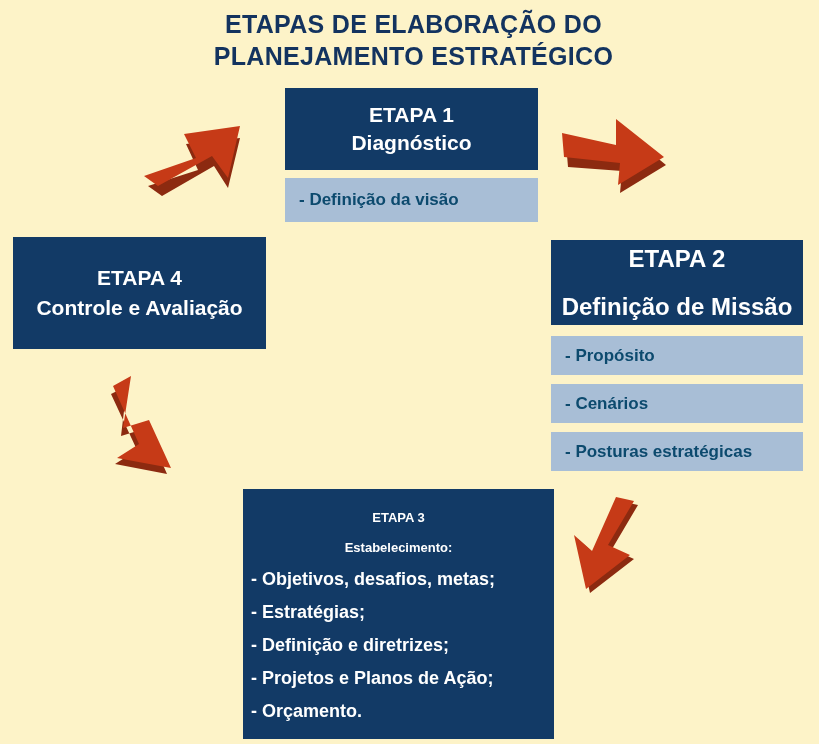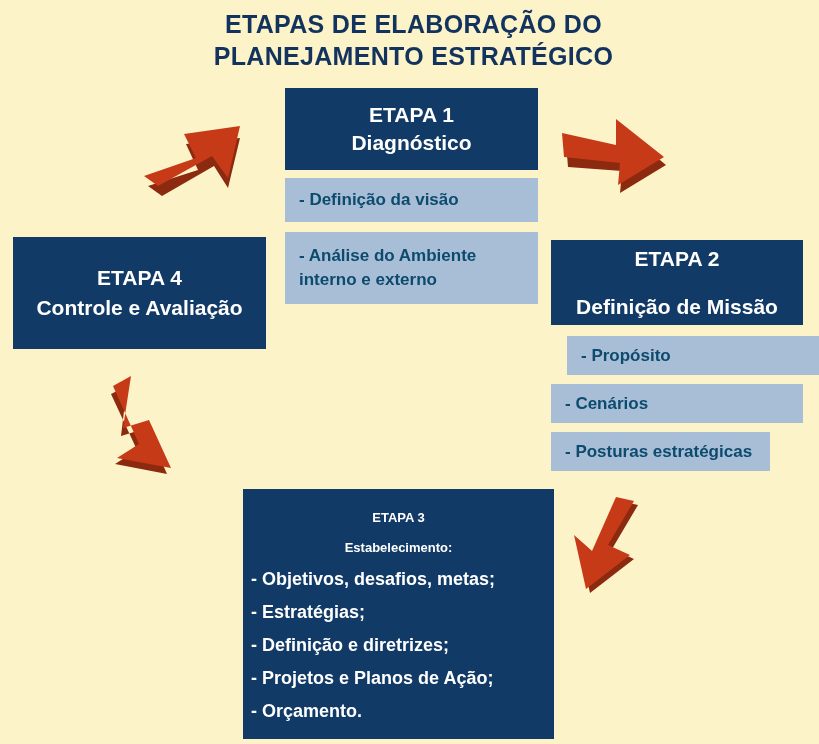--- a/index.html
+++ b/index.html
@@ -65,25 +65,25 @@
   #stage1 {
     left: 285px; top: 88px; width: 253px; height: 82px;
     font-size: 21px; line-height: 28px;
   }
   #stage1-sub1 { left: 285px; top: 178px; width: 253px; height: 44px; }
   #stage1-sub2 { left: 285px; top: 232px; width: 253px; height: 72px; }
 
   
   #stage2 {
     left: 551px; top: 240px; width: 252px; height: 85px;
-    font-size: 21px; line-height: 28px; gap: 20px;
+    font-size: 24px; line-height: 28px; gap: 20px;
   }
-  #stage2-sub1 { left: 551px; top: 336px; width: 252px; height: 39px; margin-left: 16px; }
+  #stage2-sub1 { left: 551px; top: 336px; width: 252px; height: 39px; }
   #stage2-sub2 { left: 551px; top: 384px; width: 252px; height: 39px; }
-  #stage2-sub3 { left: 551px; top: 432px; width: 219px; height: 39px; }
+  #stage2-sub3 { left: 551px; top: 432px; width: 252px; height: 39px; }
 
   
   #stage3 {
     left: 243px; top: 489px; width: 311px; height: 250px;
     font-size: 18px; line-height: 33px;
     justify-content: flex-start;
     padding-top: 14px;
     align-items: stretch;
   }
   #stage3 .head {
@@ -142,23 +142,20 @@
     </g>
   </svg>
 
   <div class="box" id="stage1">
     <span class="line">ETAPA 1</span>
     <span class="line">Diagnóstico</span>
   </div>
   <div class="subbox" id="stage1-sub1">
     <span>- Definição da visão</span>
   </div>
-  <div class="subbox" id="stage1-sub2">
-    <span>- Análise do Ambiente interno e externo</span>
-  </div>
 
   <div class="box" id="stage2">
     <span class="line">ETAPA 2</span>
     <span class="line">Definição de Missão</span>
   </div>
   <div class="subbox" id="stage2-sub1">
     <span>- Propósito</span>
   </div>
   <div class="subbox" id="stage2-sub2">
     <span>- Cenários</span>

